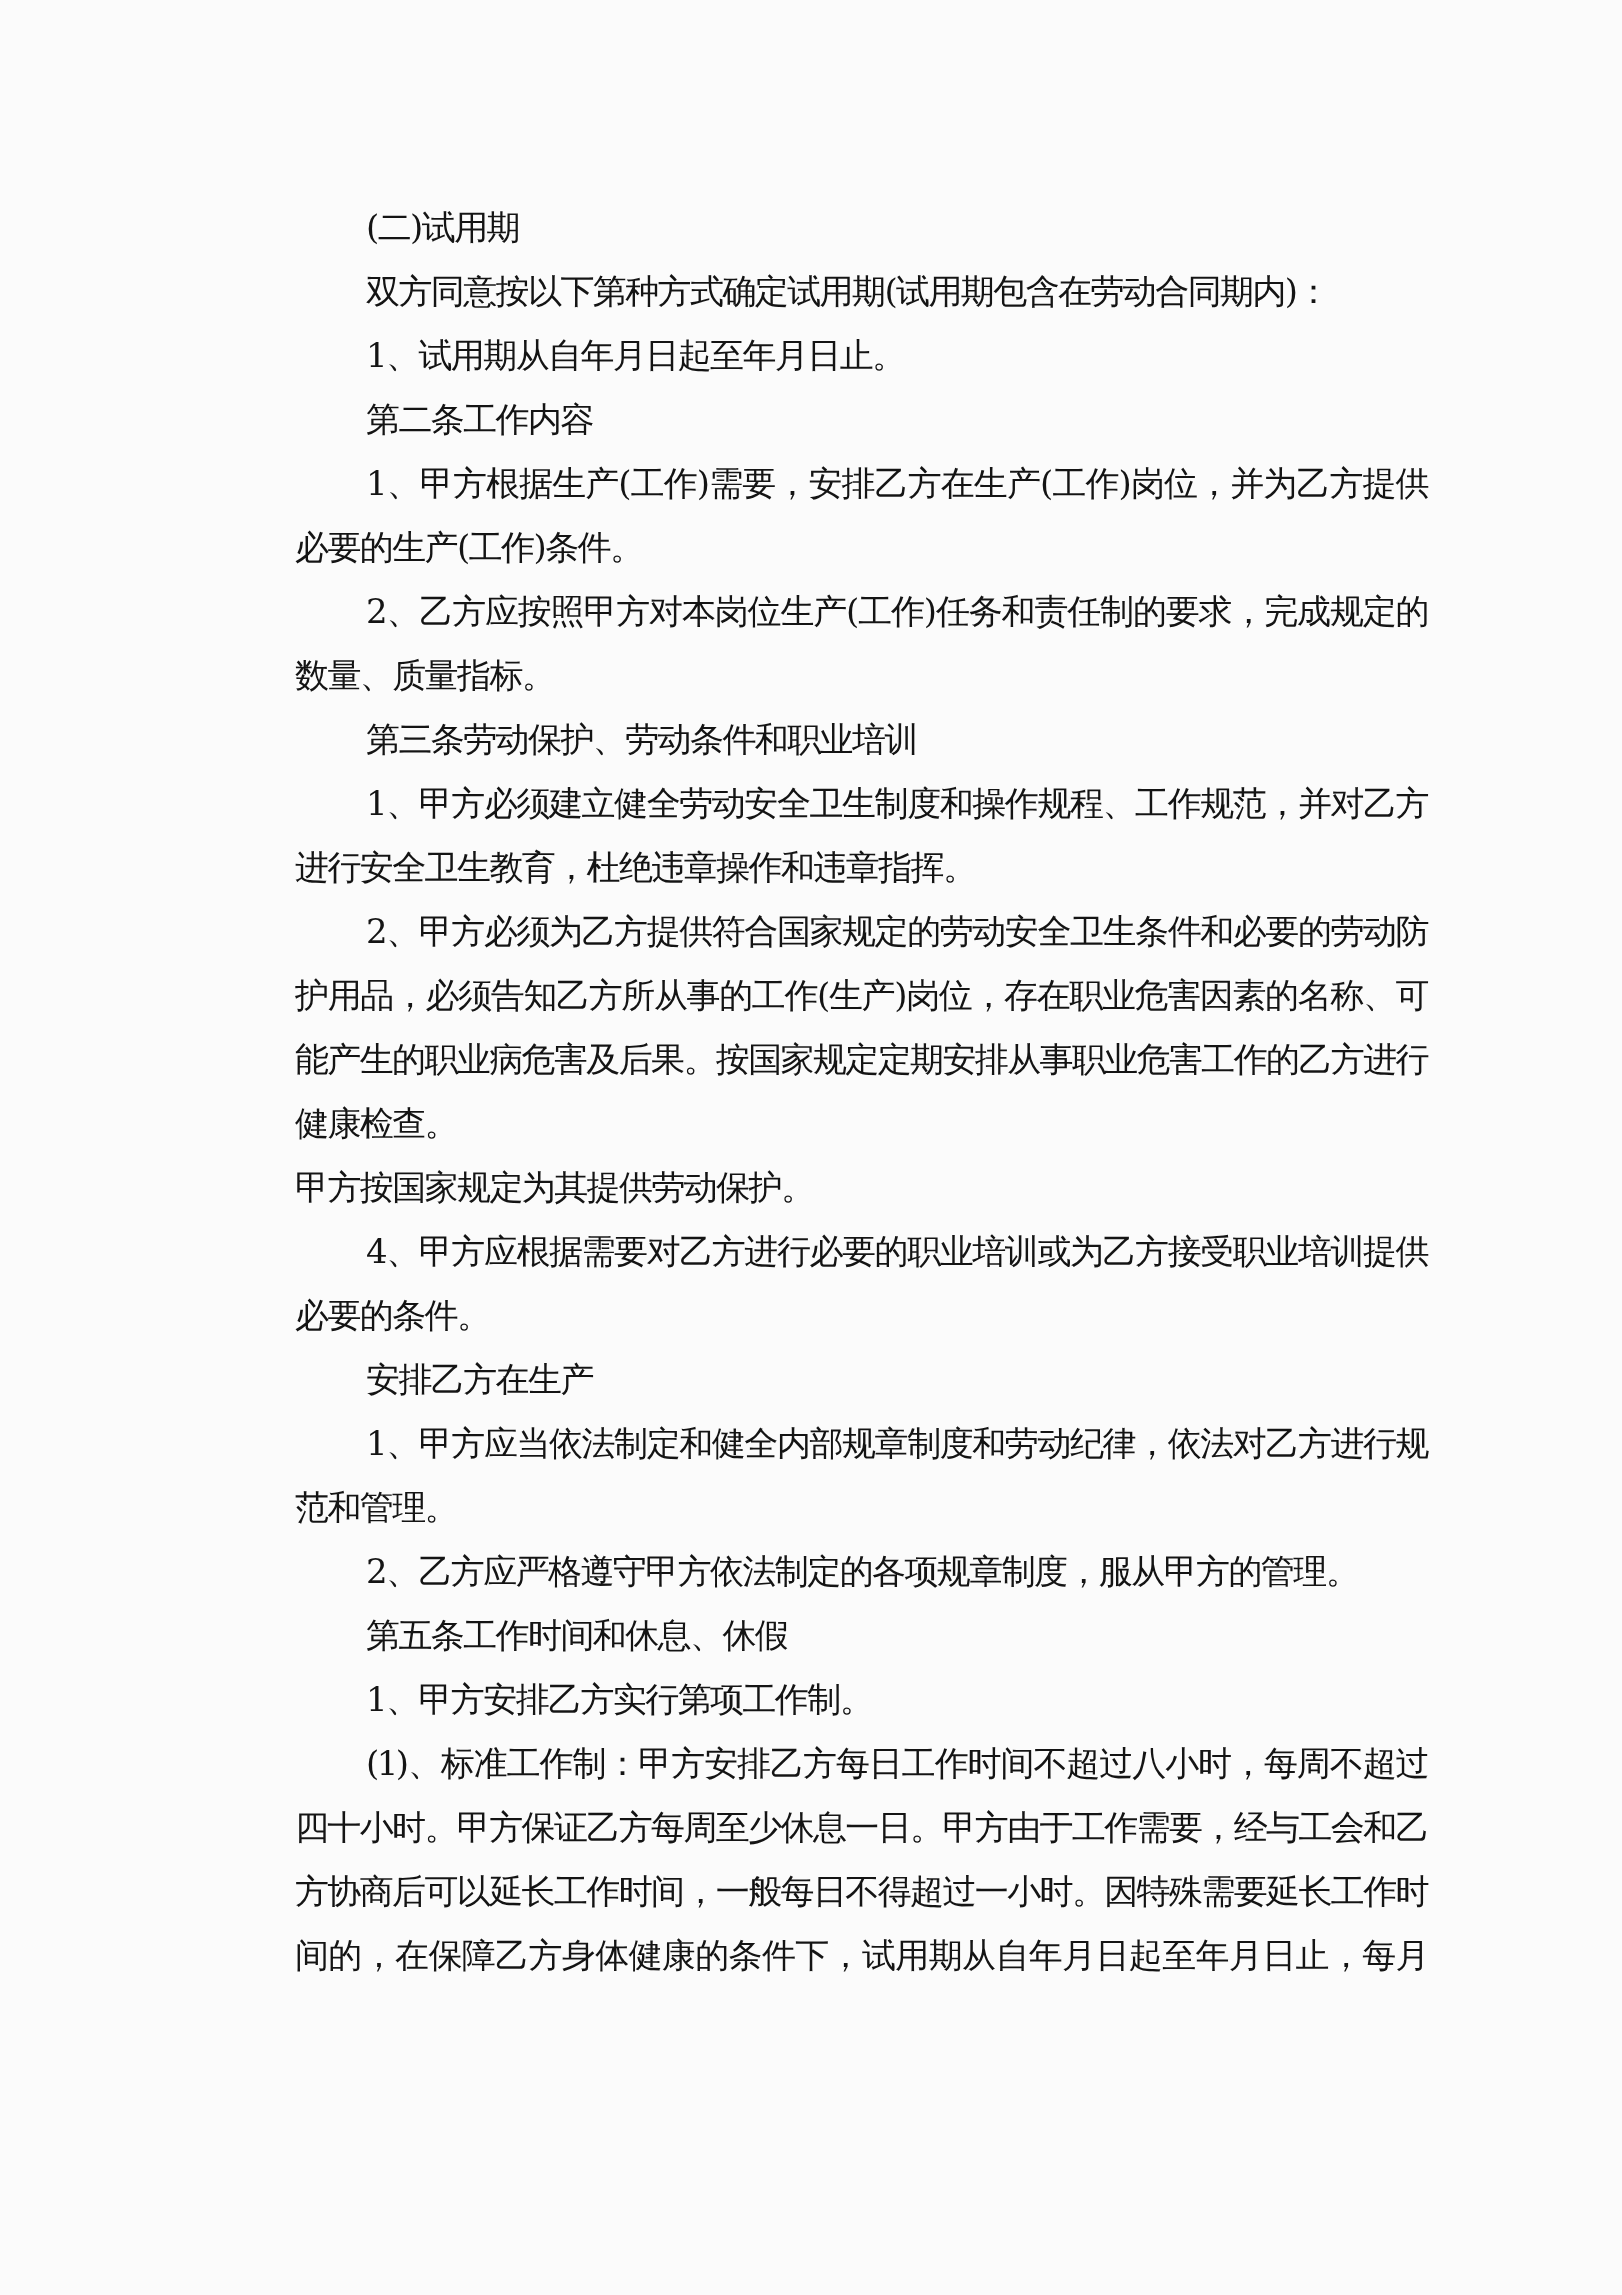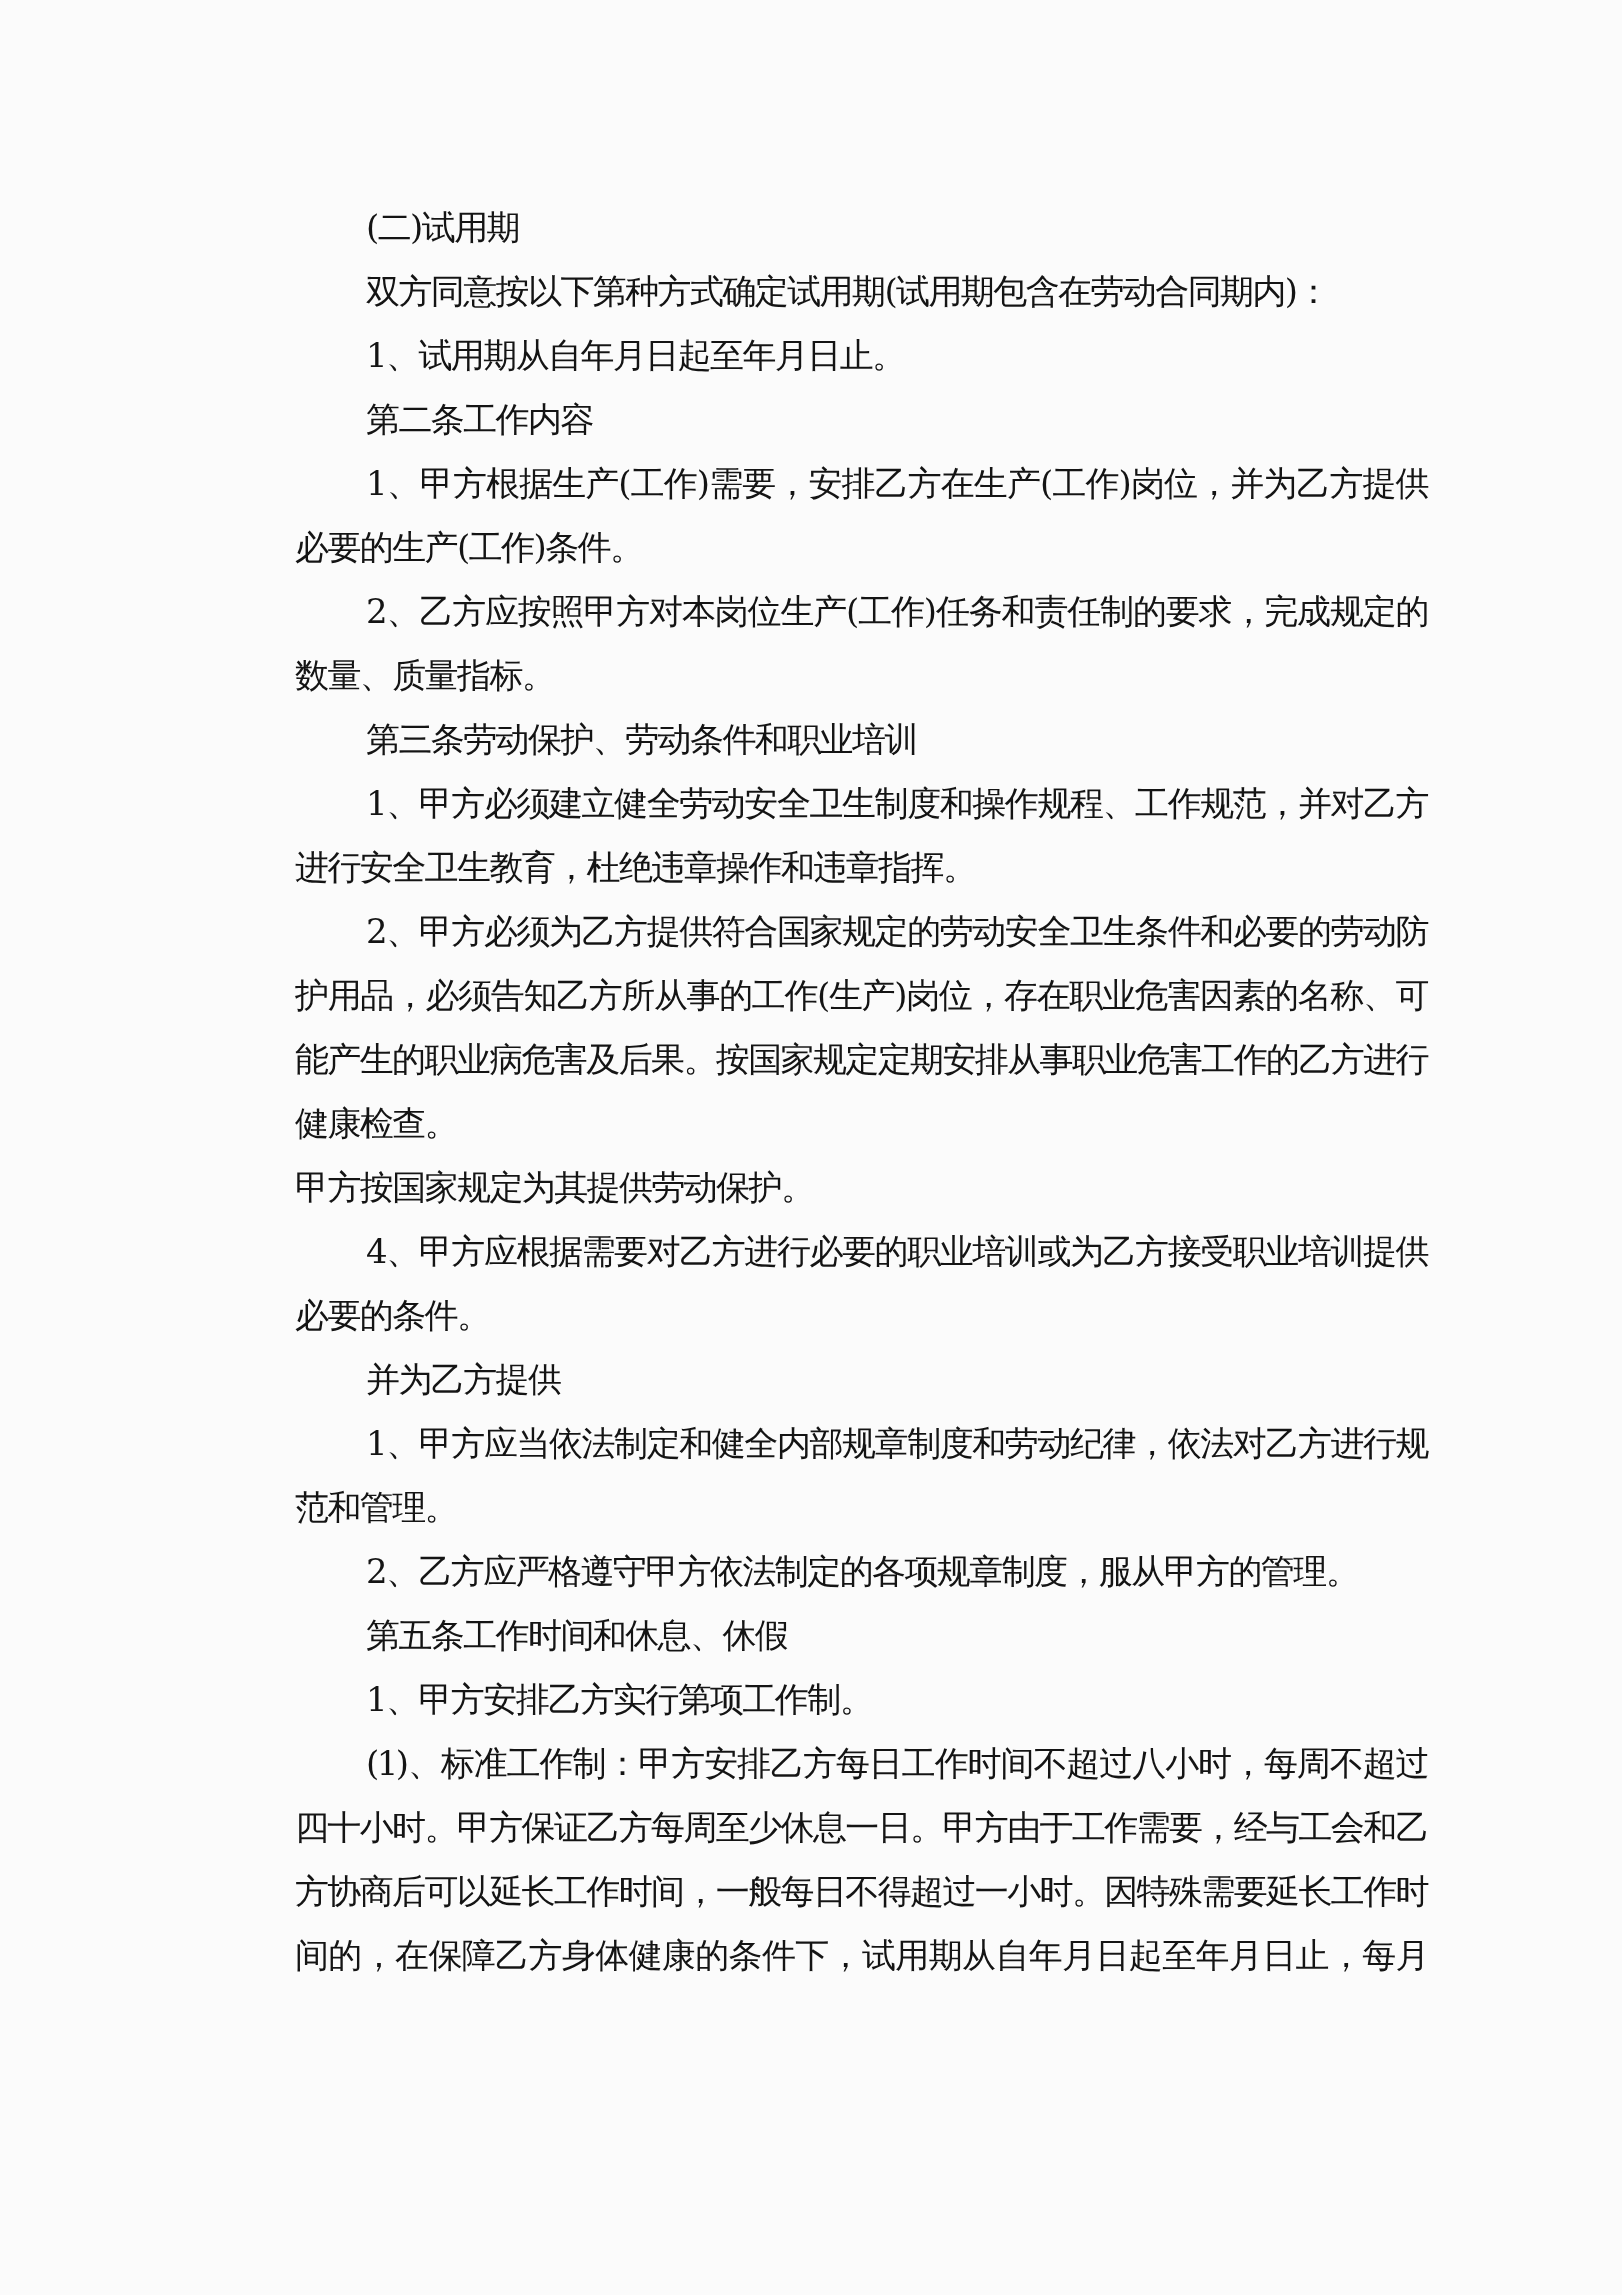--- a/index.html
+++ b/index.html
@@ -60,21 +60,21 @@
       <div class="line indent">第三条劳动保护、劳动条件和职业培训</div>
       <div class="line indent full">1、甲方必须建立健全劳动安全卫生制度和操作规程、工作规范，并对乙方</div>
       <div class="line">进行安全卫生教育，杜绝违章操作和违章指挥。</div>
       <div class="line indent full">2、甲方必须为乙方提供符合国家规定的劳动安全卫生条件和必要的劳动防</div>
       <div class="line full">护用品，必须告知乙方所从事的工作(生产)岗位，存在职业危害因素的名称、可</div>
       <div class="line full">能产生的职业病危害及后果。按国家规定定期安排从事职业危害工作的乙方进行</div>
       <div class="line">健康检查。</div>
       <div class="line">甲方按国家规定为其提供劳动保护。</div>
       <div class="line indent full">4、甲方应根据需要对乙方进行必要的职业培训或为乙方接受职业培训提供</div>
       <div class="line">必要的条件。</div>
-      <div class="line indent">并为乙方提供</div>
+      <div class="line indent">安排乙方在生产</div>
       <div class="line indent full">1、甲方应当依法制定和健全内部规章制度和劳动纪律，依法对乙方进行规</div>
       <div class="line">范和管理。</div>
       <div class="line indent">2、乙方应严格遵守甲方依法制定的各项规章制度，服从甲方的管理。</div>
       <div class="line indent">第五条工作时间和休息、休假</div>
       <div class="line indent">1、甲方安排乙方实行第项工作制。</div>
       <div class="line indent full">(1)、标准工作制：甲方安排乙方每日工作时间不超过八小时，每周不超过</div>
       <div class="line full">四十小时。甲方保证乙方每周至少休息一日。甲方由于工作需要，经与工会和乙</div>
       <div class="line full">方协商后可以延长工作时间，一般每日不得超过一小时。因特殊需要延长工作时</div>
       <div class="line full">间的，在保障乙方身体健康的条件下，试用期从自年月日起至年月日止，每月</div>
     </div>

